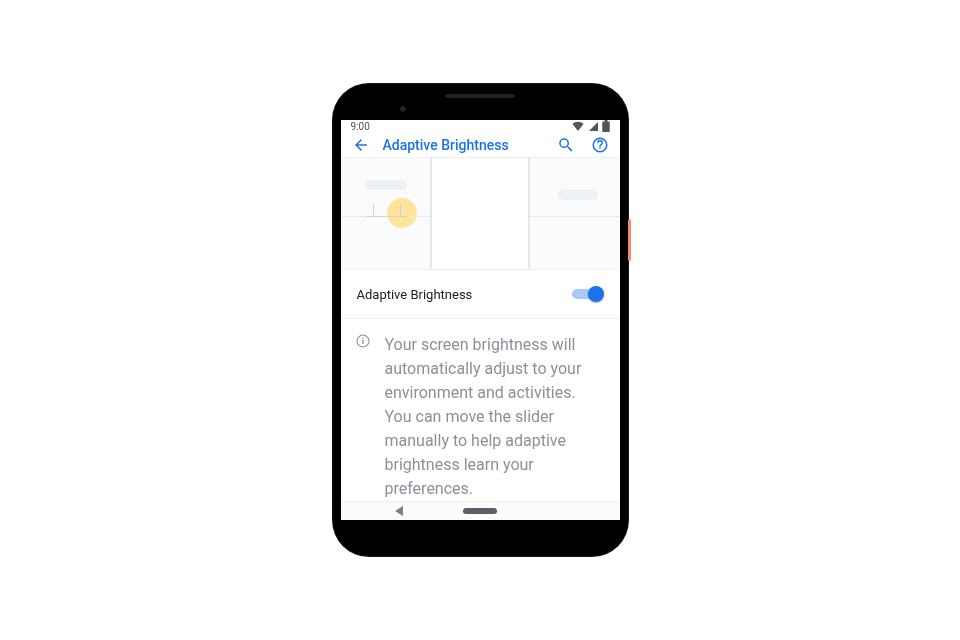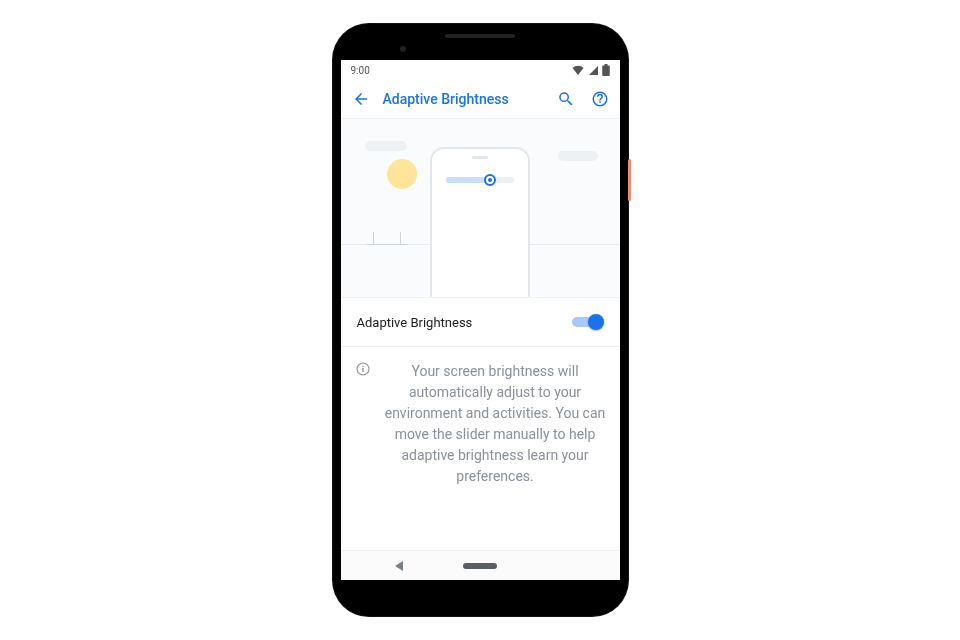--- a/index.html
+++ b/index.html
@@ -8,21 +8,21 @@
     height: 640px;
     background: #ffffff;
     font-family: Roboto, "Helvetica Neue", Arial, sans-serif;
     display: flex;
     align-items: center;
     justify-content: center;
     overflow: hidden;
   }
   .phone-frame {
     width: 295px;
-    height: 592px;
+    height: 472px;
     background: #000;
     border-radius: 36px;
     padding: 14px 8px 14px 8px;
     position: relative;
     box-shadow: 0 0 0 1px #111;
   }
   .phone-earpiece {
     position: absolute;
     top: 10px; left: 50%; transform: translateX(-50%);
     width: 70px; height: 4px; background: #222; border-radius: 2px;
@@ -97,21 +97,21 @@
     width: 32px; height: 16px; position:relative; cursor:pointer;
   }
   .toggle-track { position:absolute; inset:0; top:3px; height:10px; background:#a9c8fb; border-radius:10px;}
   .toggle-thumb { position:absolute; right:0; top:0; width:16px; height:16px; background:#1a73e8; border-radius:50%; box-shadow:0 1px 2px rgba(0,0,0,.3);}
   .divider { height:1px; background:#eceff1; margin: 0 0; }
 
   .info-row {
     display:flex; gap:12px; padding: 14px 14px 0 14px;
   }
   .info-row .info-icon { flex:0 0 18px; color:#8a9199; }
-  .info-text { font-size: 14px; line-height:1.5; color:#8a9199;text-align:center; }
+  .info-text { font-size: 16px; line-height:1.5; color:#8a9199; }
 
   .nav-bar {
     height: 30px;
     display:flex; align-items:center; justify-content:center; gap:60px;
     background:#fbfbfc;
     border-top:1px solid #eef0f2;
     margin-top:auto;
   }
   .nav-back-tri {
     width:0;height:0;border-top:5px solid transparent;border-bottom:5px solid transparent;border-right:8px solid #7b8087;

